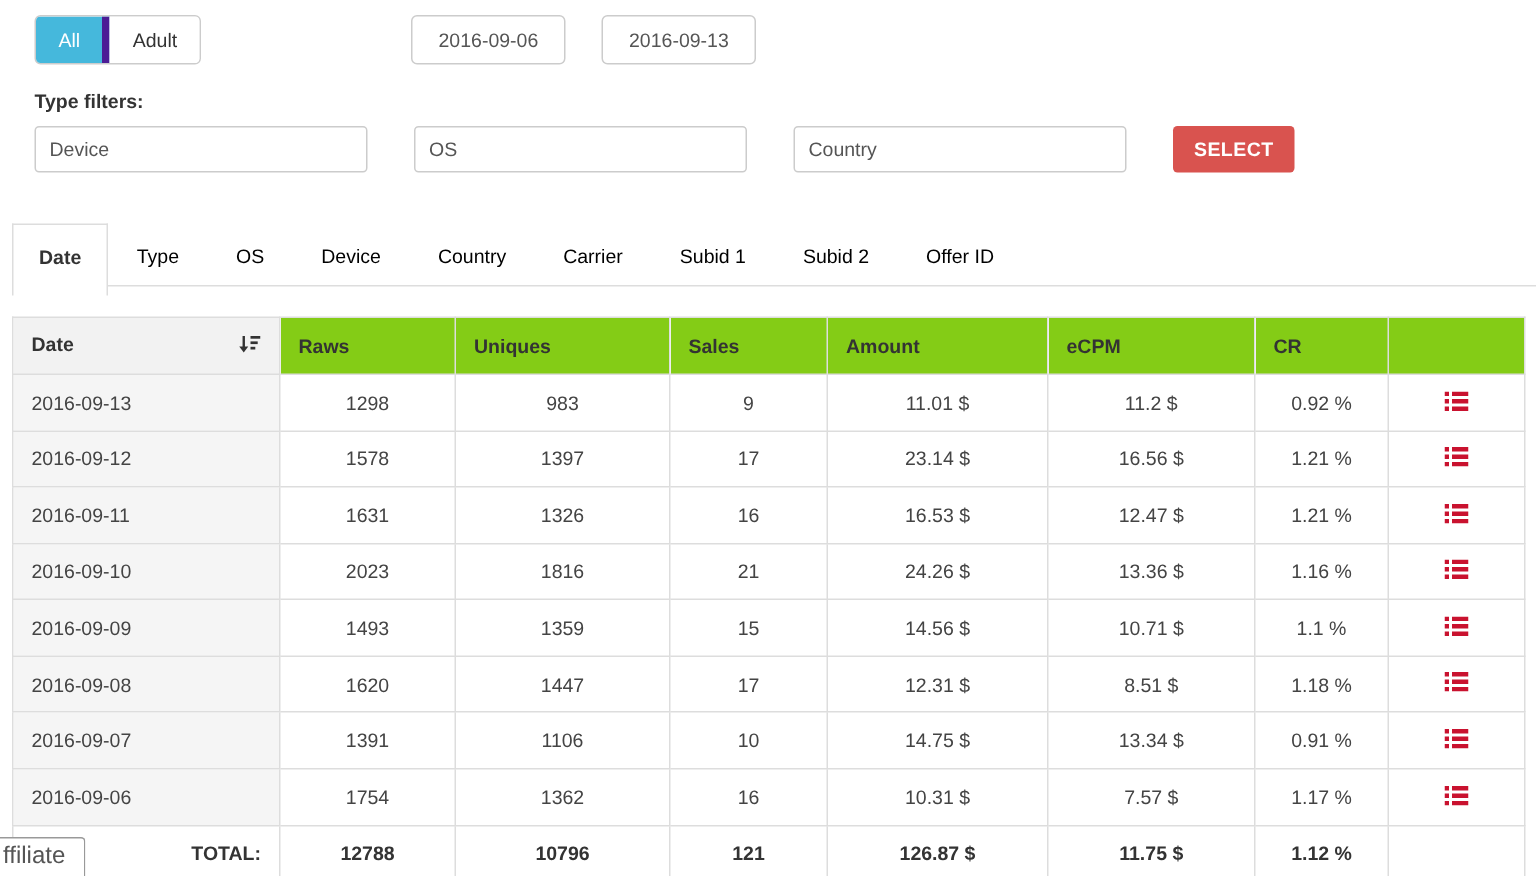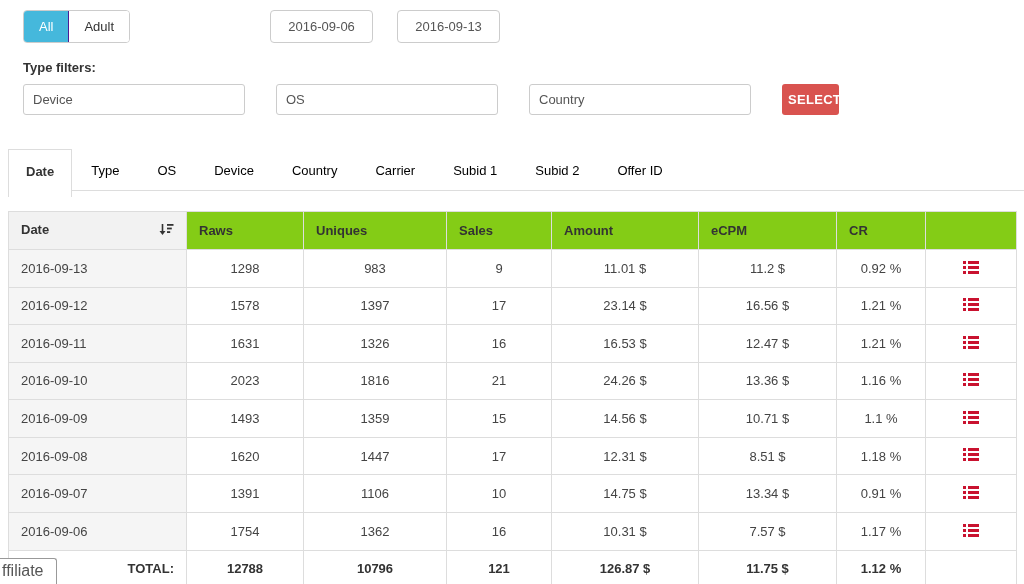--- a/index.html
+++ b/index.html
@@ -10,42 +10,42 @@
     font-family:"Liberation Sans", sans-serif; font-size:13px;
   }
 
   
   .top-row { display:flex; align-items:flex-start; margin:10px 0 0 23px; }
   .segmented {
     display:inline-flex; border:1px solid #ccc; border-radius:4px;
     overflow:hidden; height:33px; background:#fff;
   }
   .seg-btn {
-    padding:0 15px; line-height:31px; border:none; border-right:1px solid #4c1d95;
+    padding:0 15px; line-height:31px; border:none; border-right:5px solid #4c1d95;
     background:#fff; color:#333; font:inherit; cursor:pointer;
   }
   .seg-btn:last-child { border-right:none; }
   .seg-btn.active { background:#45b8dc; color:#fff; }
   .date-input {
     width:103px; height:33px; text-align:center; border:1px solid #ccc;
     border-radius:4px; font:inherit; color:#555; background:#fff;
   }
   .date-from { margin-left:140px; }
   .date-to { margin-left:24px; }
 
   
   .more-filters { font-weight:bold; margin:17px 0 9px 23px; }
   .filter-row { display:flex; align-items:center; margin-left:23px; }
   .filter-input {
     width:222px; height:31px; border:1px solid #ccc; border-radius:3px;
     padding:0 9px; font:inherit; color:#555; margin-right:31px;
   }
   .filter-input::placeholder { color:#555; opacity:1; }
   .select-btn {
-    width:57px; height:31px; background:#d9534f; color:#fff; border:none;
+    width:81px; height:31px; background:#d9534f; color:#fff; border:none;
     border-radius:3px; font-weight:bold; font-size:13px; cursor:pointer;
     font-family:inherit; letter-spacing:0.3px;
   }
 
   
   .tabs { display:flex; position:relative; margin:34px 0 0 8px; height:48px; align-items:stretch; }
   .tabs::after { content:""; position:absolute; left:0; right:0; bottom:6px; border-bottom:1px solid #ddd; }
   .tab {
     padding:13px 19px 0; color:#000000; cursor:pointer; position:relative;
     z-index:1; line-height:18px; white-space:nowrap;

